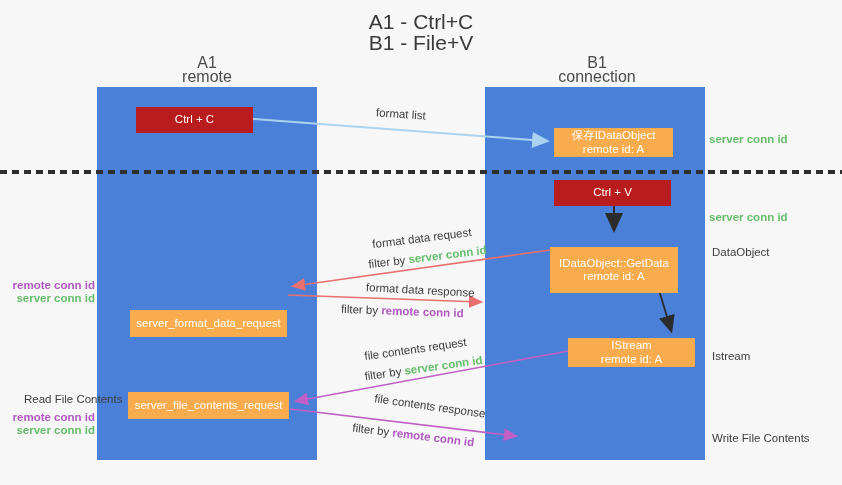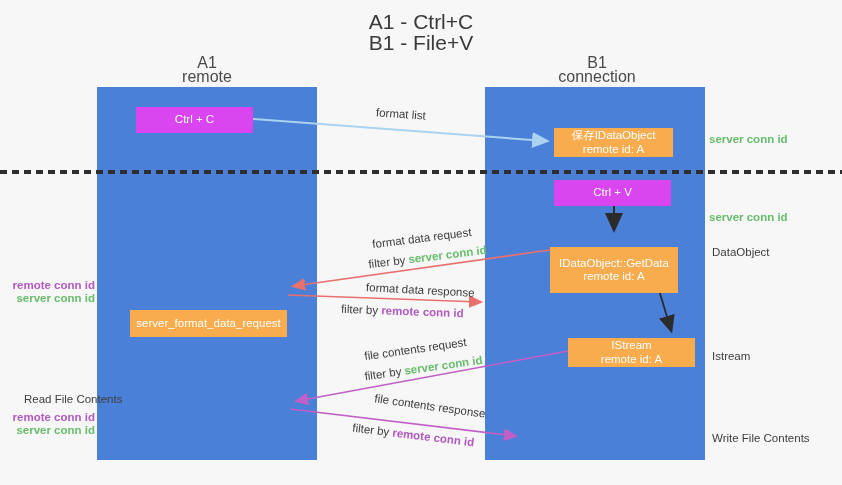--- a/index.html
+++ b/index.html
@@ -16,21 +16,21 @@
 
   .col { position:absolute; top:87px; width:220px; height:373px; background:#4a80d8; }
   .col.left  { left:97px; }
   .col.right { left:485px; }
 
   .dotted { position:absolute; left:0; top:170px; width:842px; height:4px;
             background:repeating-linear-gradient(90deg,#2e2e2e 0 7px,transparent 7px 12px); }
 
   .node { position:absolute; display:flex; flex-direction:column; justify-content:center;
           align-items:center; color:#fff; font-size:11.5px; line-height:13.5px; text-align:center; }
-  .green  { background:#d946ef; }
+  .green  { background:#b91c1c; }
   .orange { background:#f9ac4e; }
 
   .n-ctrl-c    { left:136px; top:107px; width:117px; height:26px; }
   .n-save-obj  { left:554px; top:128px; width:119px; height:29px;text-align:center; }
   .n-ctrl-v    { left:554px; top:180px; width:117px; height:26px; }
   .n-getdata   { left:550px; top:247px; width:128px; height:46px; }
   .n-fmt-req   { left:130px; top:276px; width:157px; height:27px;margin-top:34px; }
   .n-fmt-resp  { left:487px; top:289px; width:157px; height:27px; }
   .n-istream   { left:568px; top:338px; width:127px; height:29px; }
   .n-file-req  { left:128px; top:392px; width:161px; height:27px; }
@@ -109,20 +109,23 @@
     <div>IDataObject::GetData</div>
     <div>remote id: A</div>
   </div>
   <div class="node orange n-fmt-req">
     <div>server_format_data_request</div>
   </div>
   <div class="node orange n-istream">
     <div>IStream</div>
     <div>remote id: A</div>
   </div>
+  <div class="node orange n-file-req">
+    <div>server_file_contents_request</div>
+  </div>
 
   <div class="lbl" style="left:376px; top:108px; transform:rotate(4deg);">format list</div>
 
   <div class="lbl" style="left:372px; top:232px; transform:rotate(-7deg);">format data request</div>
   <div class="lbl" style="left:368px; top:251px; transform:rotate(-7deg);">
     <span>filter by </span><b class="green-id">server conn id</b>
   </div>
 
   <div class="lbl" style="left:366px; top:284px; transform:rotate(3deg);">format data response</div>
   <div class="lbl" style="left:341px; top:305px; transform:rotate(2deg);">

